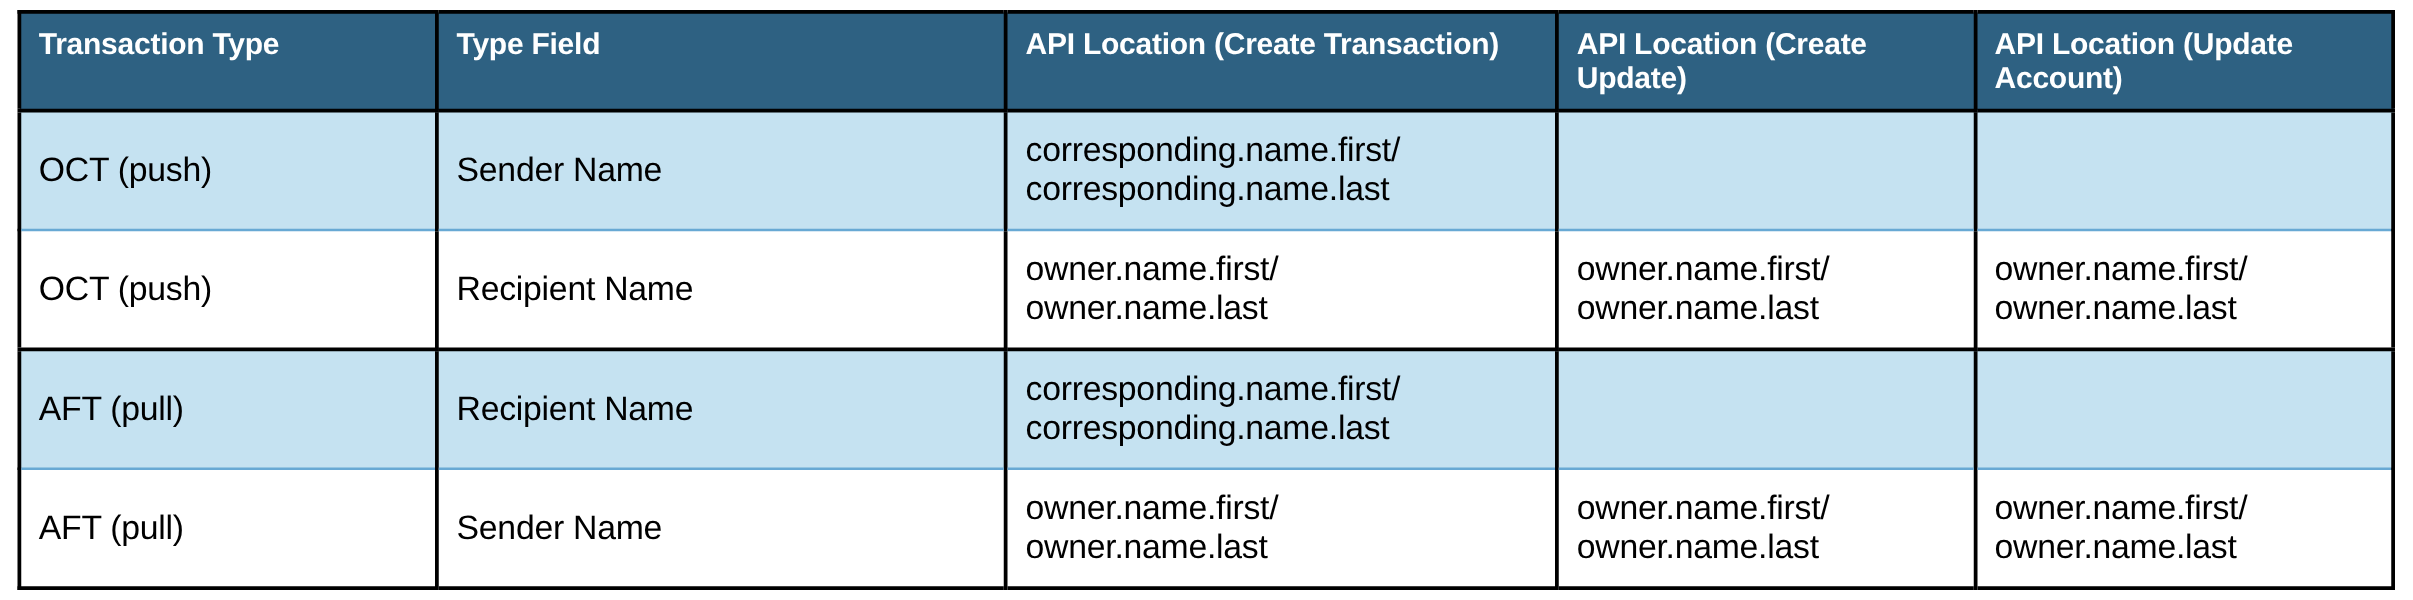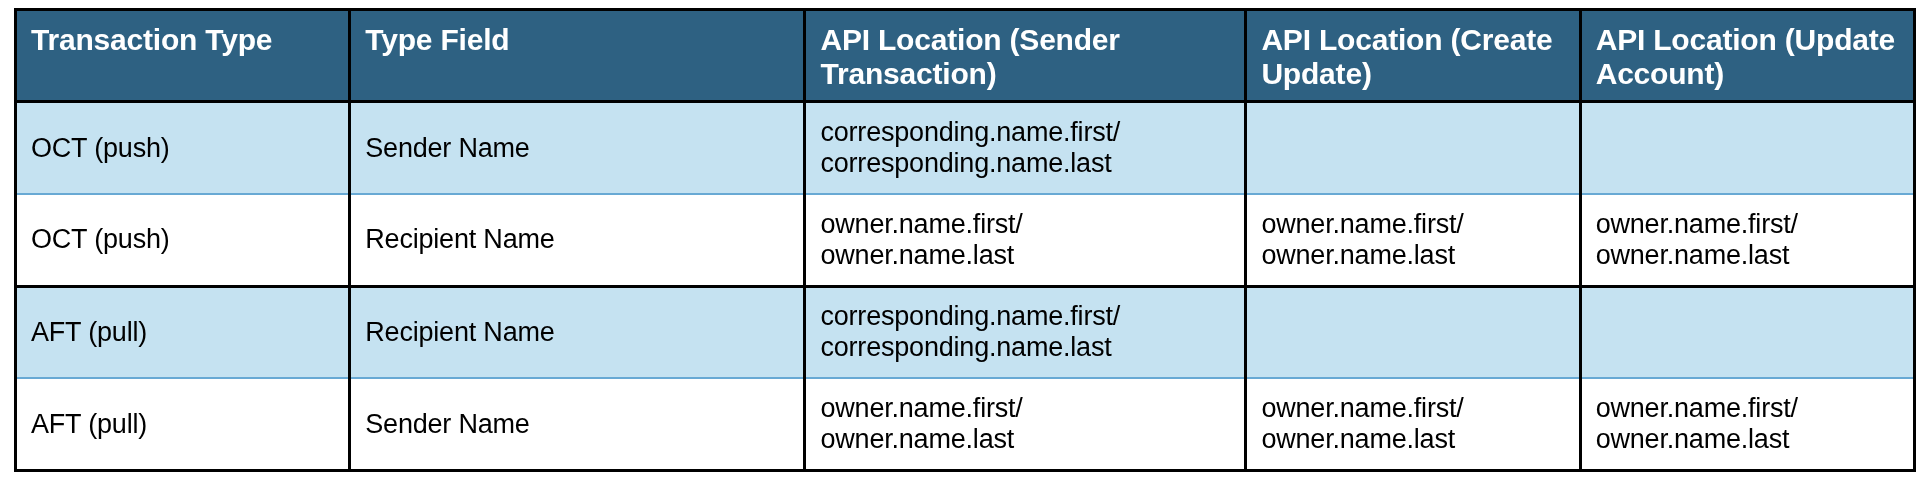--- a/index.html
+++ b/index.html
@@ -33,21 +33,21 @@
 
   table.api-table col.c1 { width: 282px; }
   table.api-table col.c2 { width: 384px; }
   table.api-table col.c3 { width: 372px; }
   table.api-table col.c4 { width: 282px; }
   table.api-table col.c5 { width: 282px; }
 
   thead th {
     background: #2e6182;
     color: #ffffff;
-    font-size: 30px;
+    font-size: 24px;
     font-weight: bold;
     text-align: left;
     vertical-align: top;
     padding: 12px 14px 10px 14px;
     line-height: 1.12;
     border-right: 3px solid #000000;
     border-bottom: 3px solid #000000;
     letter-spacing: -0.2px;
   }
   thead th:last-child { border-right: none; }
@@ -82,21 +82,21 @@
       <col class="c1">
         <col class="c2">
         <col class="c3">
         <col class="c4">
         <col class="c5">
     </colgroup>
     <thead>
       <tr>
         <th>Transaction Type</th>
         <th>Type Field</th>
-        <th>API Location (Sender Transaction)</th>
+        <th>API Location (Create Transaction)</th>
         <th>API Location (Create Update)</th>
         <th>API Location (Update Account)</th>
       </tr>
     </thead>
     <tbody>
       <tr class="shaded sep-thin">
         <td>OCT (push)</td>
         <td>Sender Name</td>
         <td>corresponding.name.first/
 corresponding.name.last</td>

